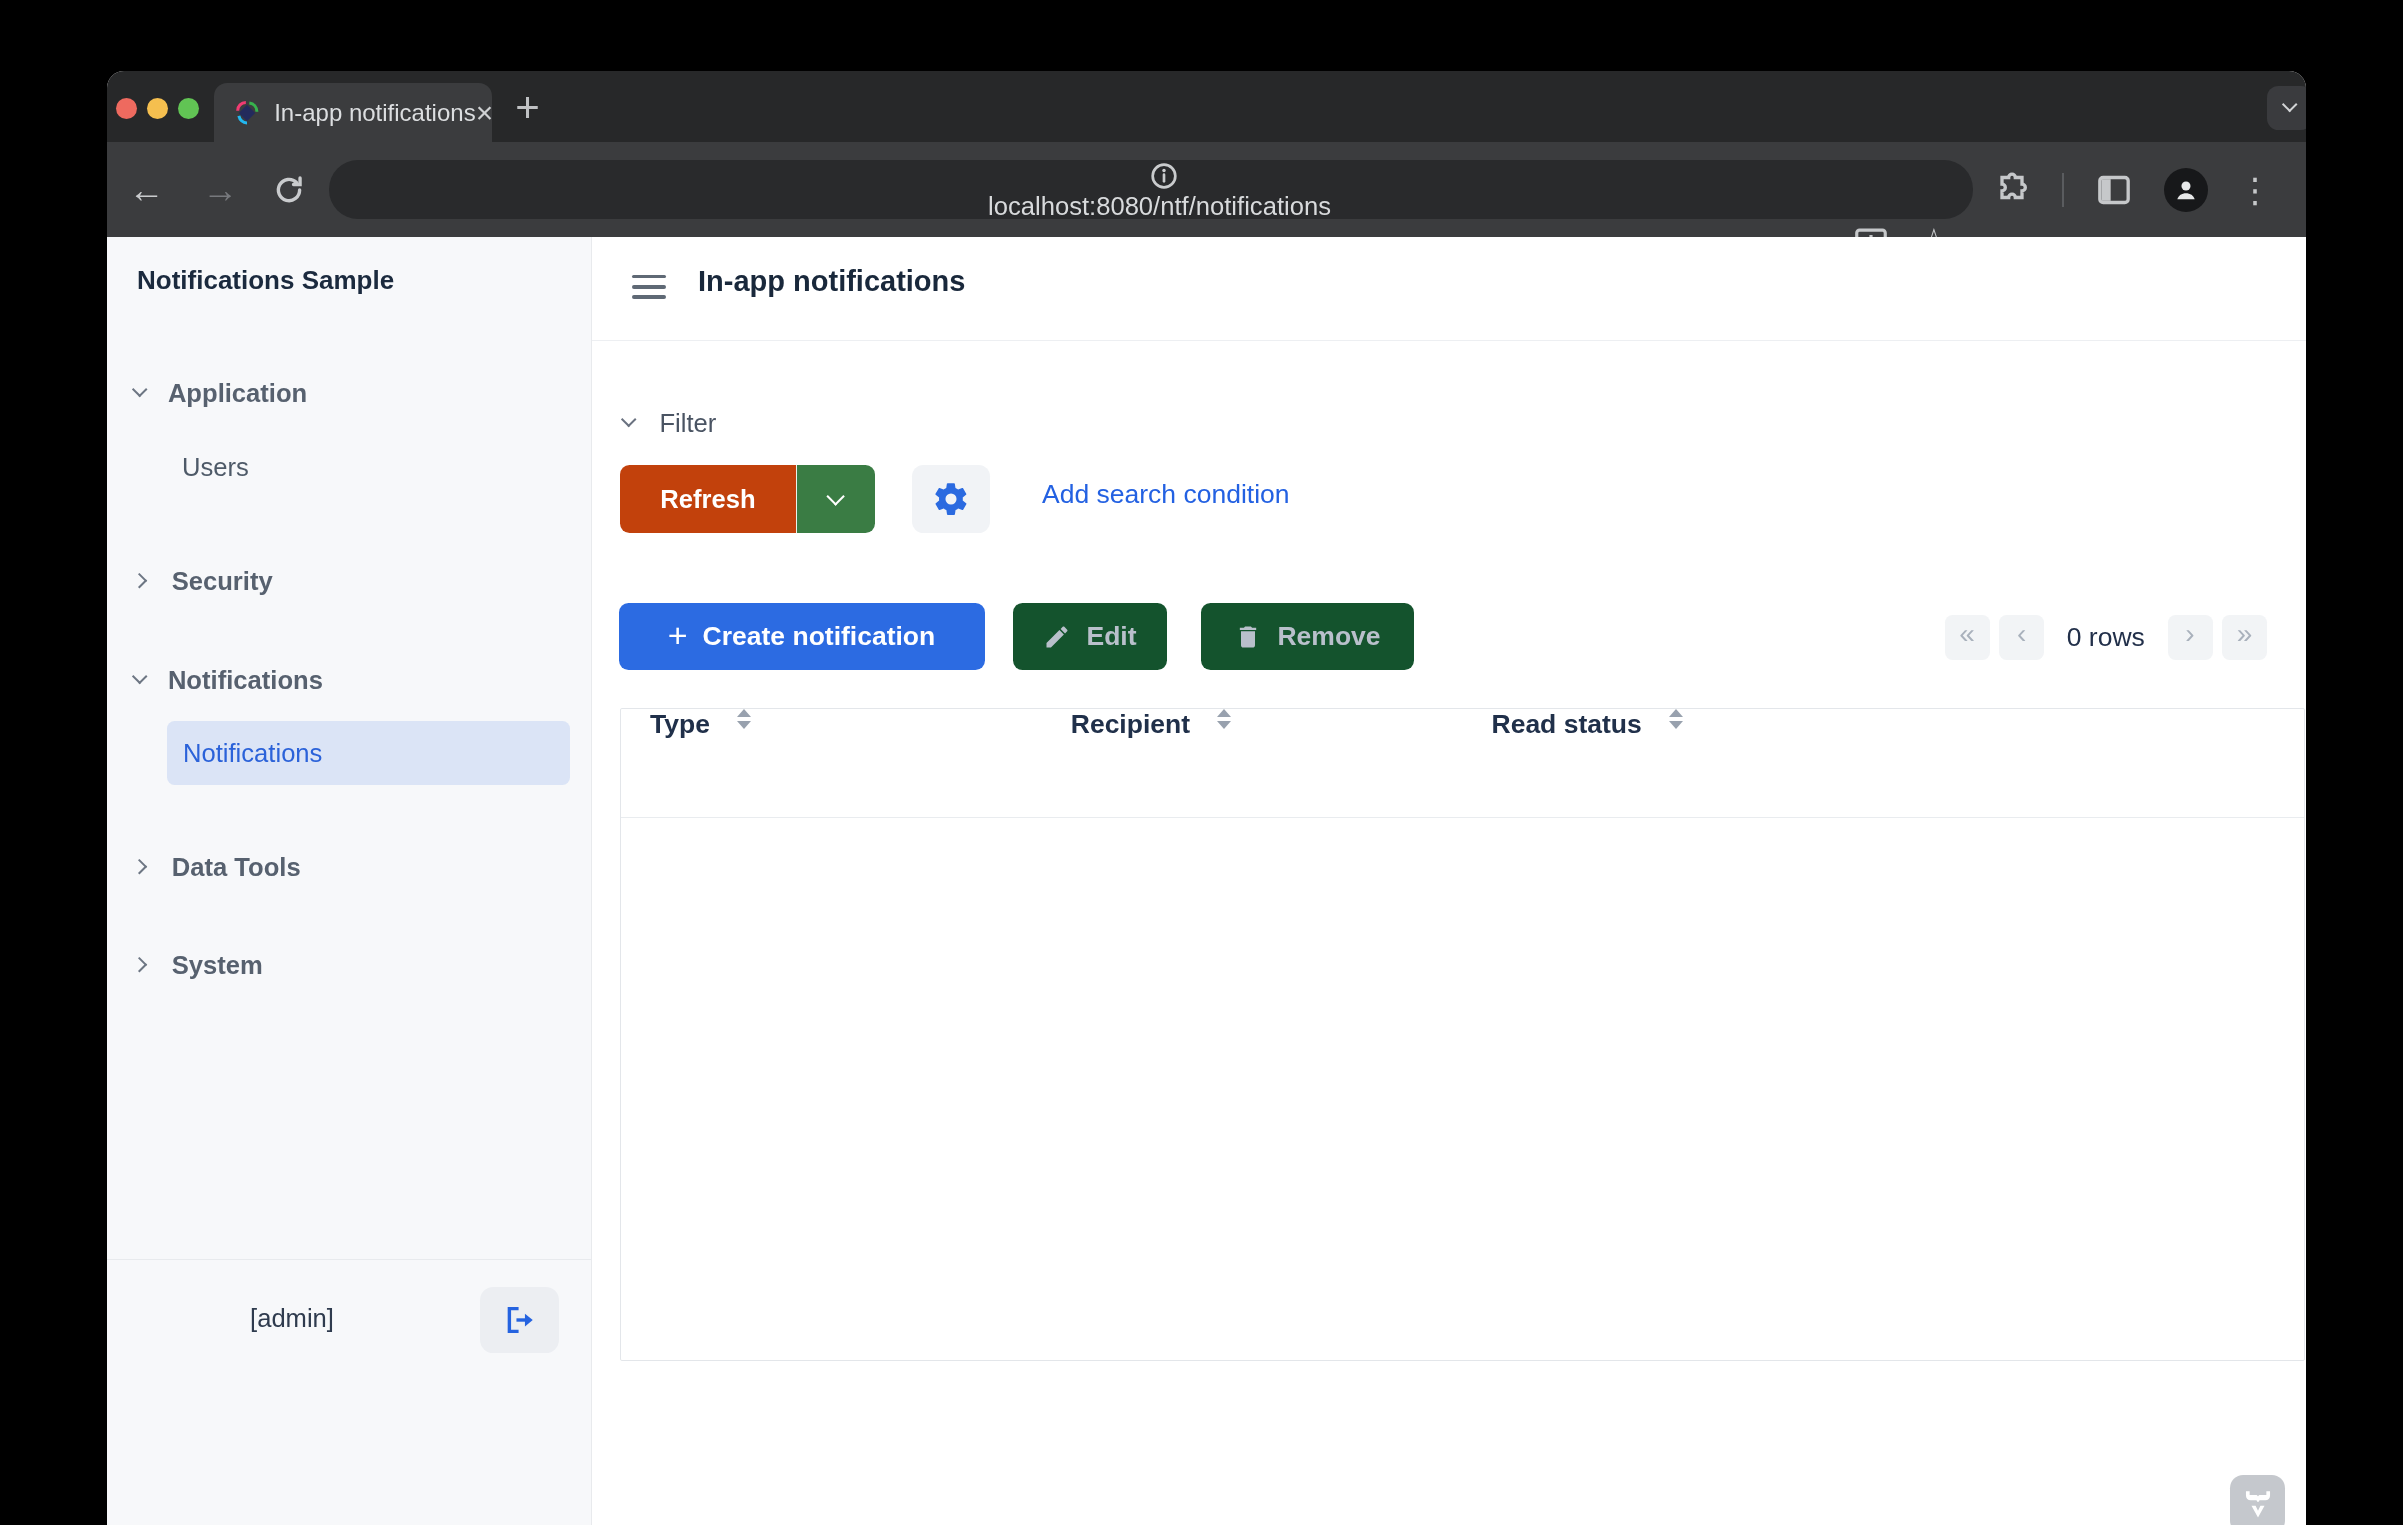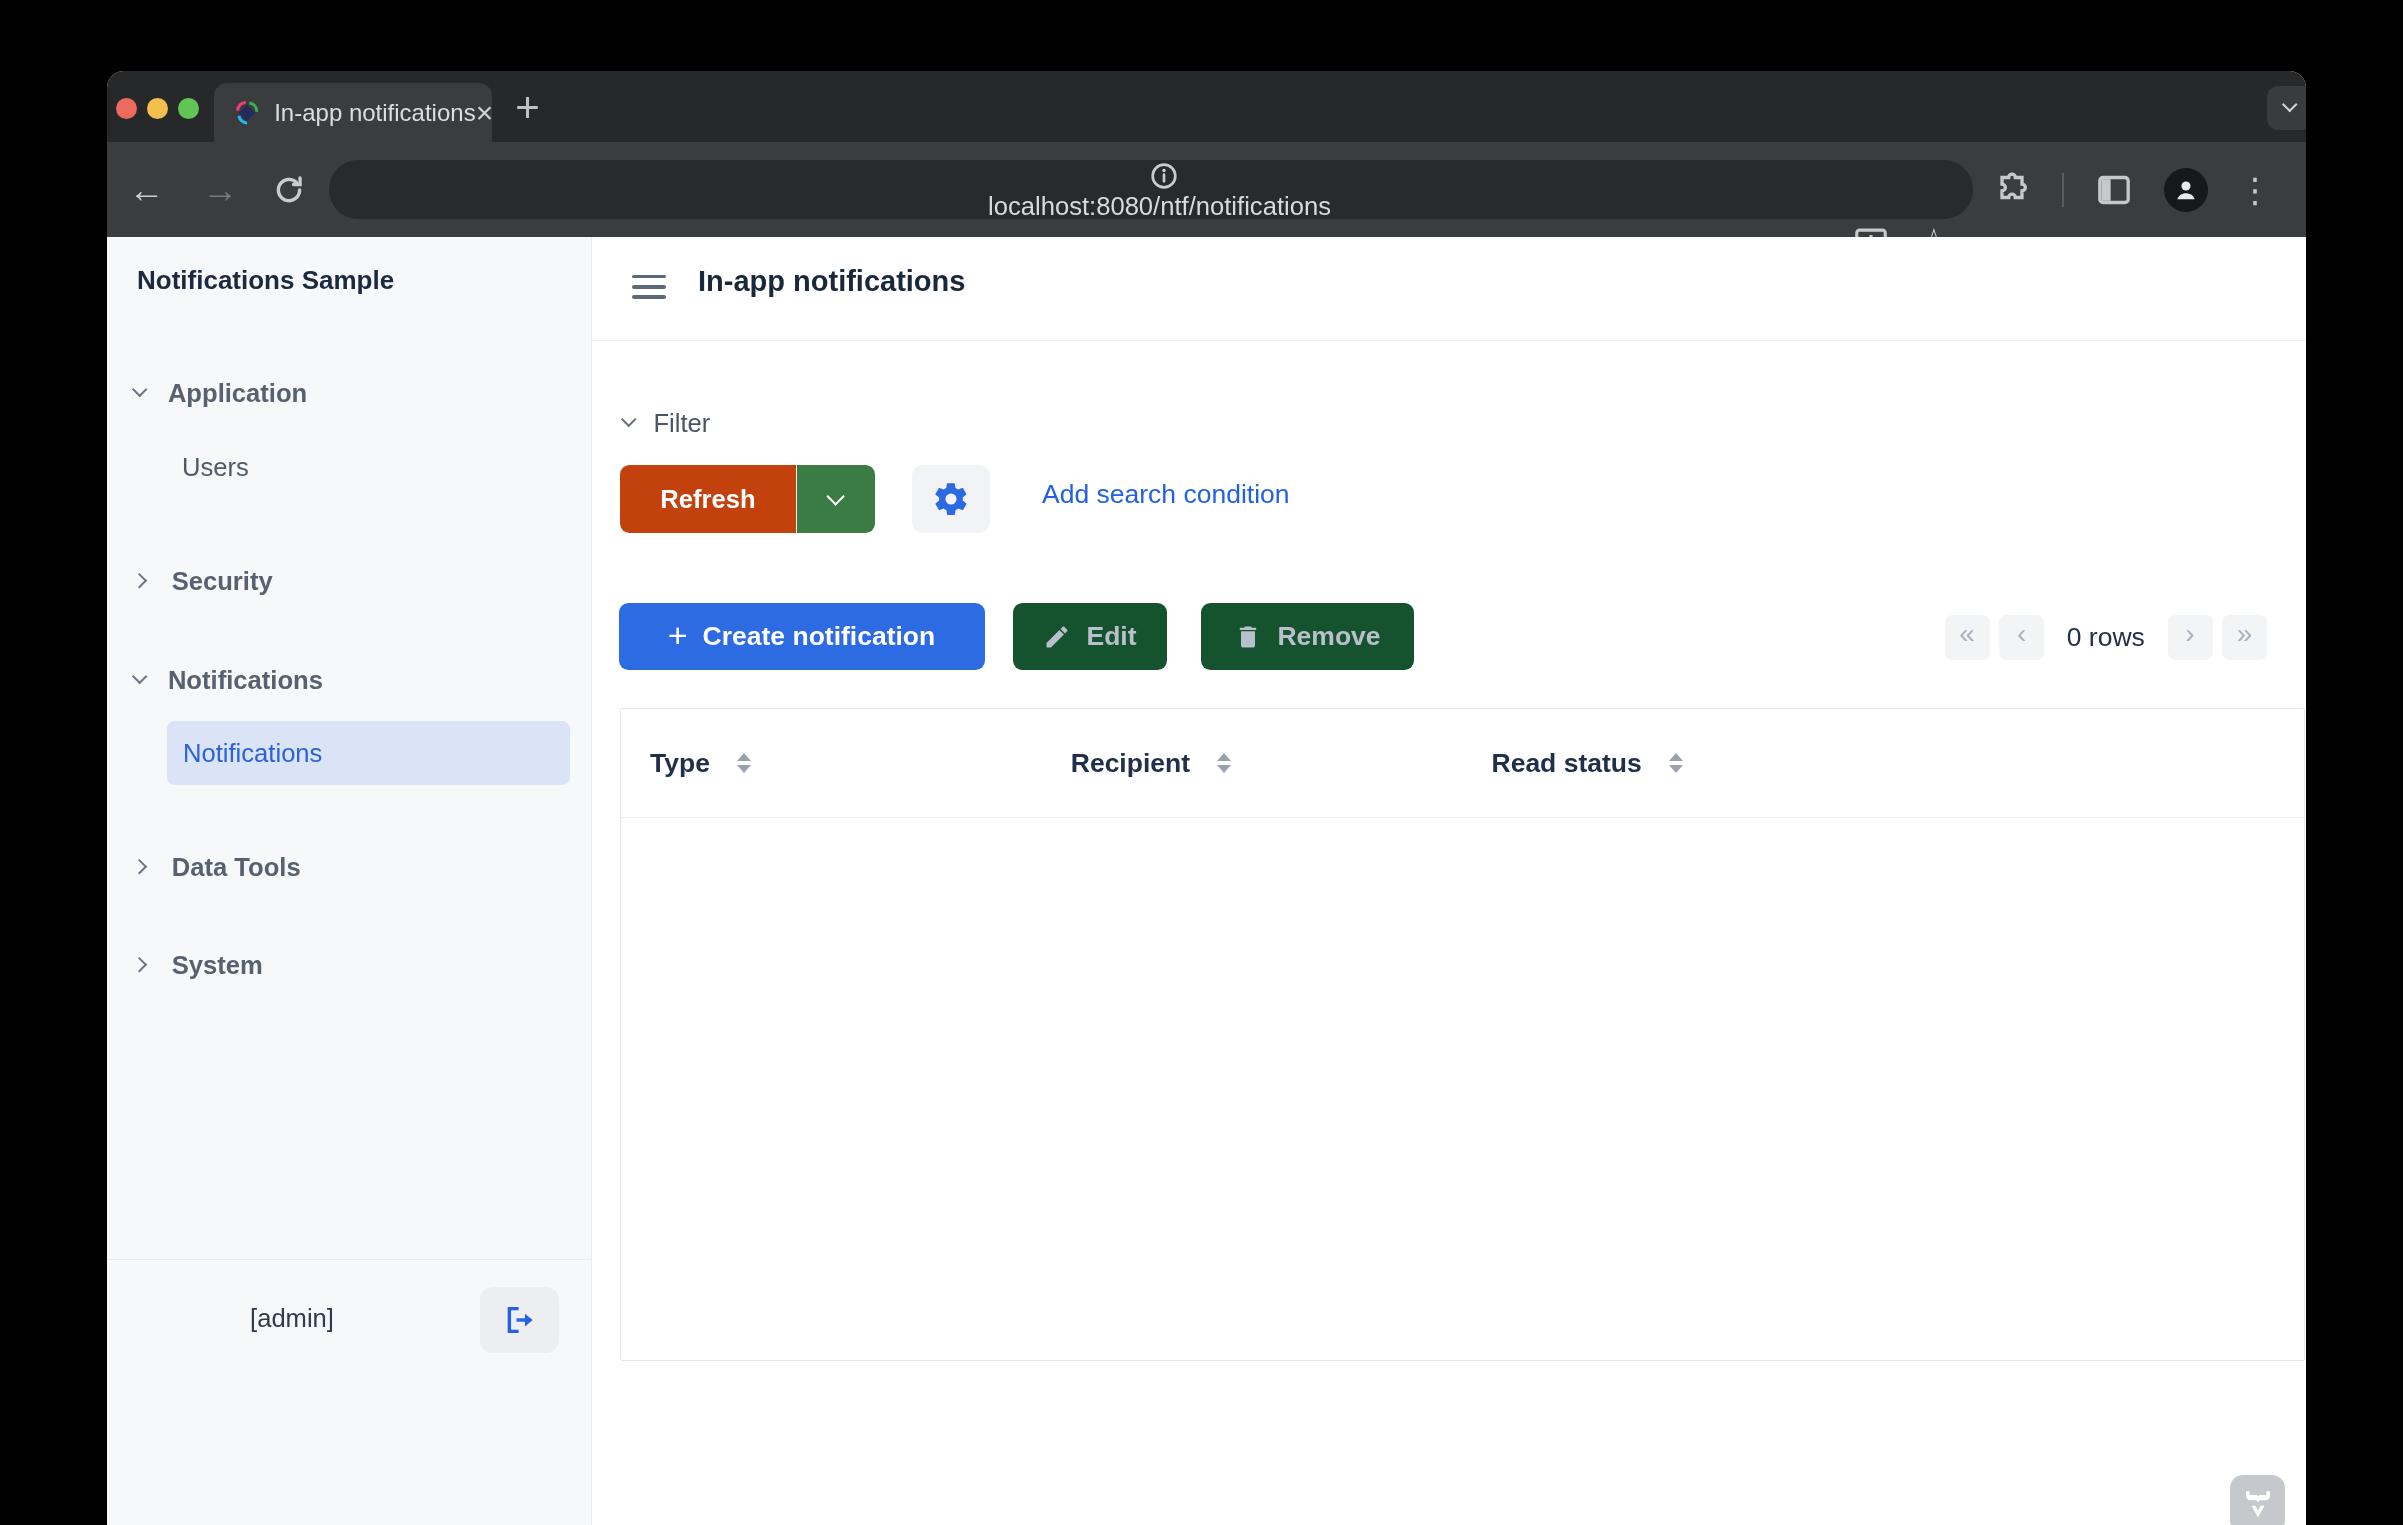--- a/index.html
+++ b/index.html
@@ -62,21 +62,21 @@
                 background:#eceef2; display:flex; align-items:center; justify-content:center; }
 
   .main { position:relative; flex:1; background:#fff; }
   .main-header { position:absolute; left:0; top:0; right:0; height:104px; border-bottom:1.9px solid #edeff2; }
   .hamburger { position:absolute; left:34px; top:30px; width:45px; height:44px; }
   .hamburger i { position:absolute; left:5.7px; width:34px; height:3.8px; background:#5f6975; border-radius:1.9px; }
   .hamburger i:nth-child(1){ top:7.6px; } .hamburger i:nth-child(2){ top:18px; } .hamburger i:nth-child(3){ top:28px; }
   .page-title { position:absolute; left:106px; top:28px; font-size:29px; font-weight:700; color:#19283b; }
 
   .filter-toggle { position:absolute; left:31px; top:167px; height:38px; display:flex;
-                   align-items:center; gap:19px; color:#4a5463; font-size:25.6px; font-weight:500; }
+                   align-items:center; gap:25px; color:#4a5463; font-size:25.6px; font-weight:500; }
   .filter-toggle .chev { border-color:#6a7280; }
 
   .refresh-split { position:absolute; left:28px; top:228px; height:68px; display:flex;
                    border-radius:9.5px; overflow:hidden; }
   .refresh-main { width:176px; background:#c2410c; color:#fff; font-size:25.6px; font-weight:600;
                   display:flex; align-items:center; justify-content:center; }
   .refresh-chev { width:79px; background:#3a7c44; border-left:1.9px solid rgba(255,255,255,.9);
                   display:flex; align-items:center; justify-content:center; }
   .refresh-chev .chev { border-color:#fff; width:13.2px; height:13.2px; }
   .gear-btn { position:absolute; left:320px; top:228px; width:78px; height:68px; border-radius:11.4px;
@@ -92,21 +92,21 @@
   .btn-remove { left:609px; width:213px; }
 
   .pager { position:absolute; top:368px; right:39px; height:64px; display:flex; align-items:center; gap:9.5px; }
   .pg-btn { width:45px; height:45px; border-radius:7.6px; background:#f2f4f6; color:#a9b1bc;
             font-size:28px; display:flex; align-items:center; justify-content:center; padding-bottom:5.7px; }
   .pg-rows { margin:0 13.2px; font-size:26.5px; color:#22304a; }
 
   .grid { position:absolute; left:28px; top:471px; width:1685px; height:653px;
           border:1.9px solid #e3e6ea; border-radius:1.9px; background:#fff; }
   .grid-head { display:flex; height:109px; border-bottom:1.9px solid #e9ecef; }
-  .gcol { width:25%; display:flex; align-items:center; padding-left:29px; gap:27px; }
+  .gcol { width:25%; display:flex; align-items:flex-start; padding-left:29px; gap:27px; }
   .gcol .hlabel { font-size:26.5px; font-weight:700; color:#20304a; }
   .sorter { display:inline-flex; flex-direction:column; gap:3.8px; }
   .sorter .up { width:0; height:0; border-left:7.6px solid transparent; border-right:7.6px solid transparent;
                 border-bottom:8.5px solid #98a1ae; }
   .sorter .down { width:0; height:0; border-left:7.6px solid transparent; border-right:7.6px solid transparent;
                   border-top:8.5px solid #98a1ae; }
 
   .vaadin-btn { position:absolute; right:21px; bottom:9.5px; width:55px; height:59px; border-radius:13.2px;
                 background:#c5c8cd; display:flex; align-items:center; justify-content:center; }
 </style>

